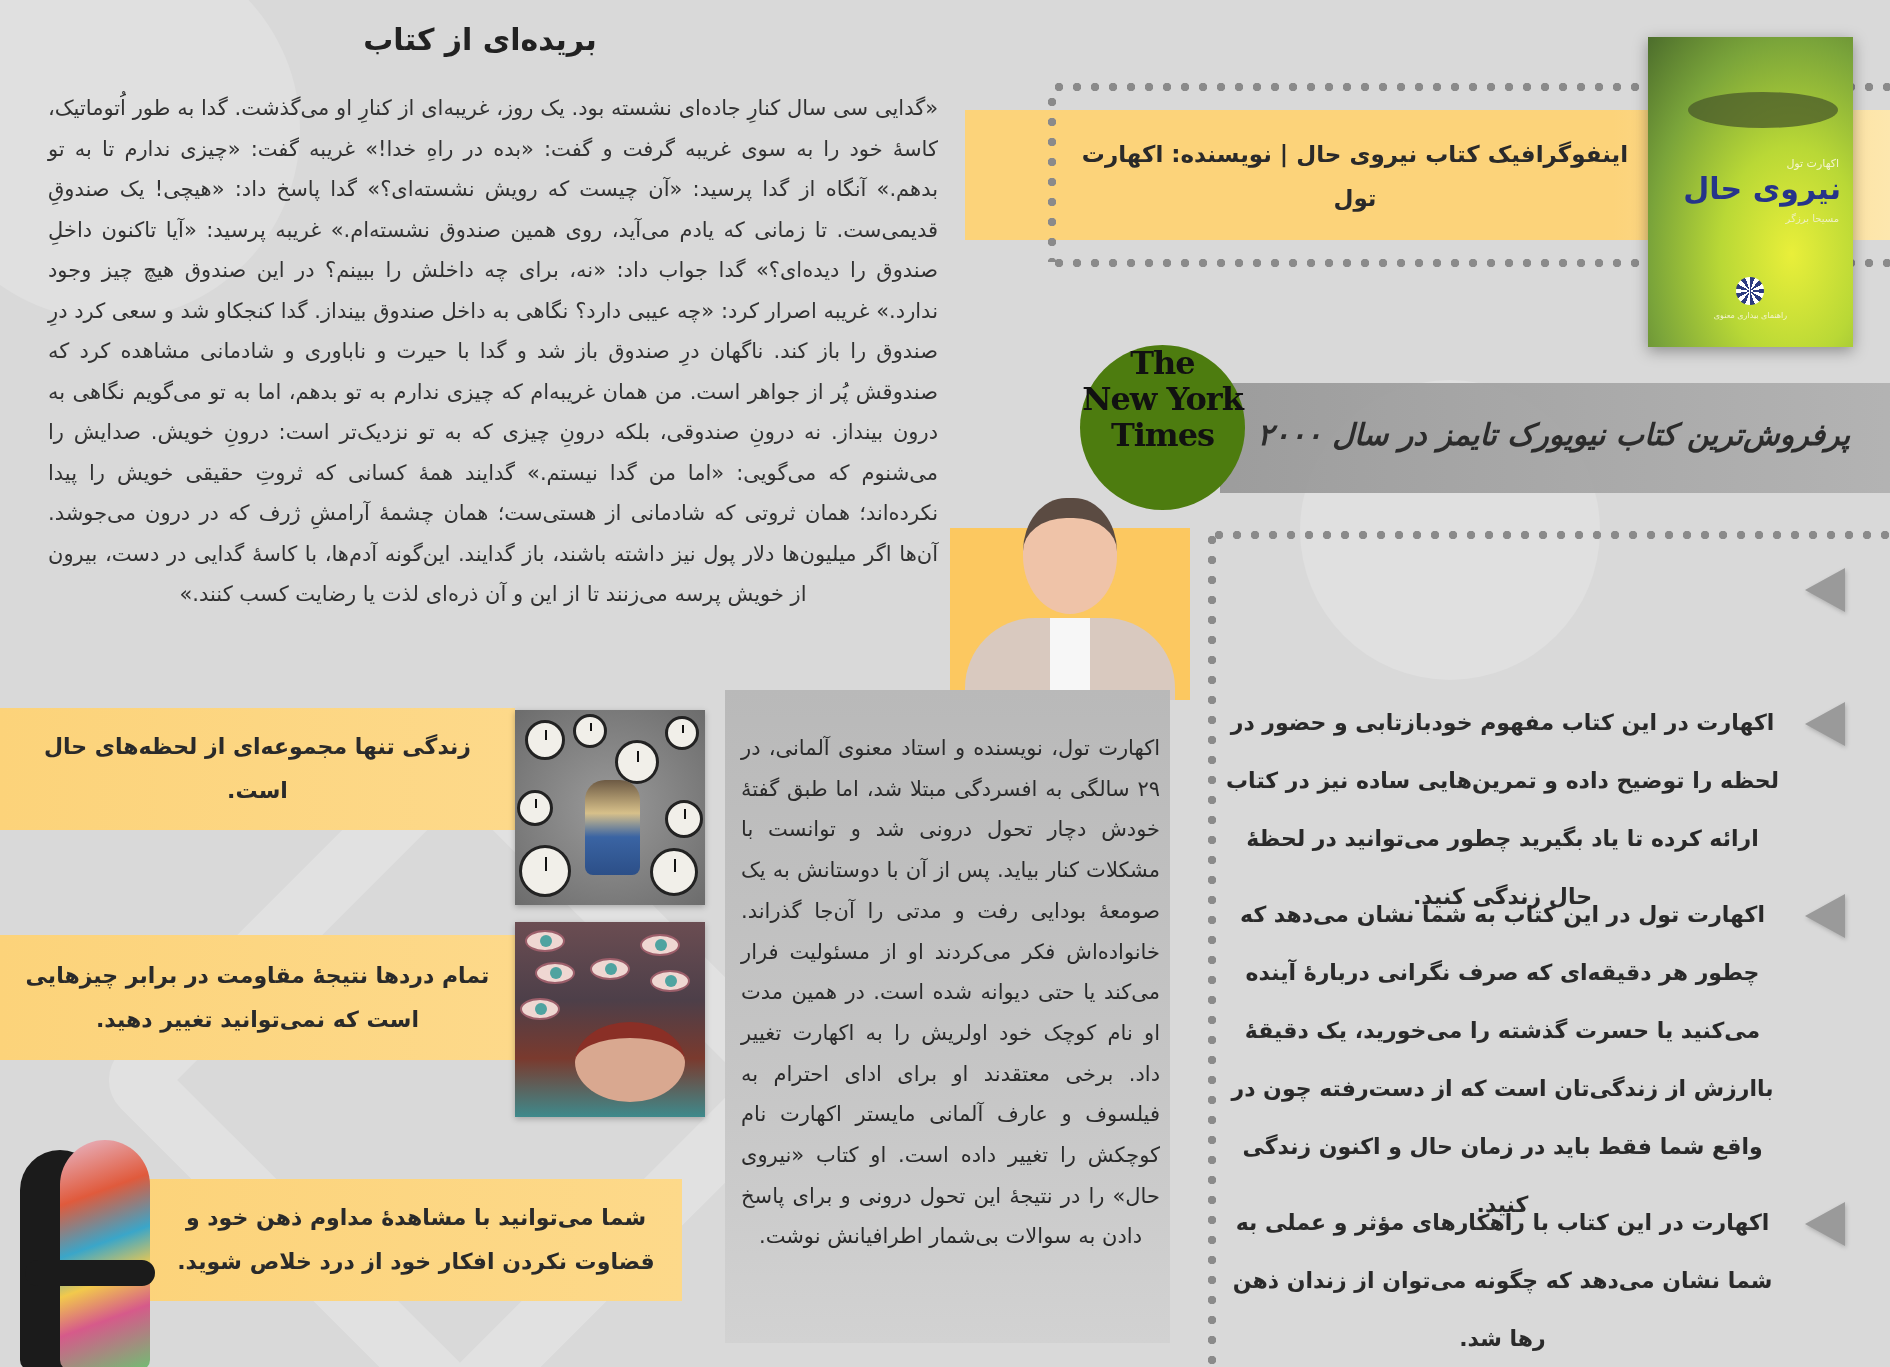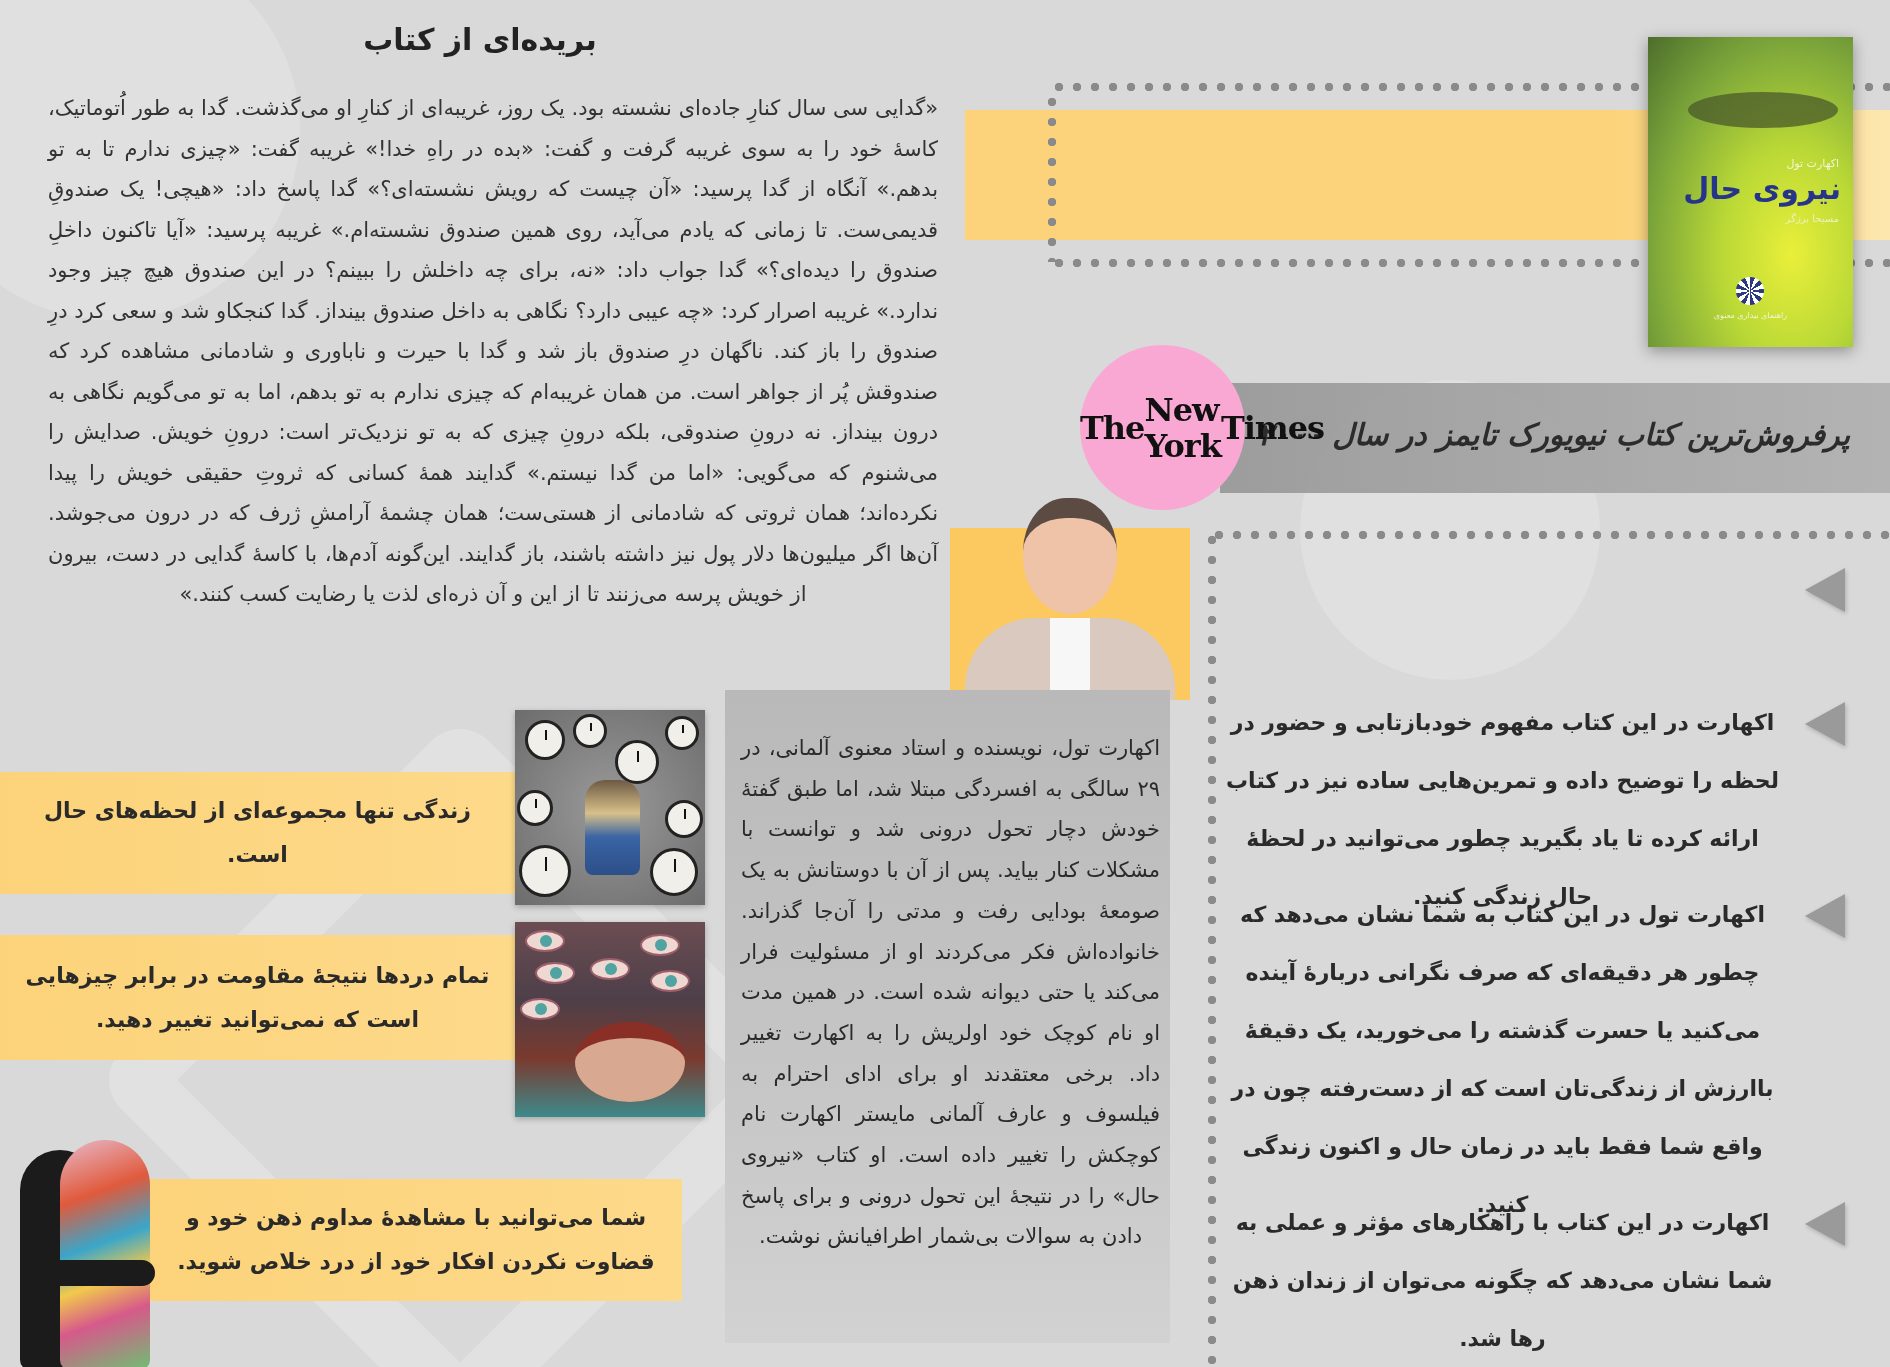--- a/index.html
+++ b/index.html
@@ -70,22 +70,22 @@
   .nyt-bar {
     left: 1220px; top: 383px; width: 670px; height: 110px;
     background: linear-gradient(90deg, rgba(150,150,150,0.9), rgba(175,175,175,0.9));
   }
   .nyt-heading {
     left: 1250px; top: 405px; width: 600px; text-align: right;
     font-size: 30px; font-weight: bold; color: #2c2c2c; line-height: 60px; font-style: italic;
   }
   .nyt-circle {
     left: 1080px; top: 345px; width: 165px; height: 165px; border-radius: 50%;
-    background: #f9a8d4;
-    display: flex; align-items: center; justify-content: flex-start;
+    background: #4d7c0f;
+    display: flex; flex-direction: column; align-items: center; justify-content: flex-start;
     direction: ltr;
   }
   .nyt-circle span {
     font-family: "DejaVu Serif", serif; font-weight: bold; color: #111;
     font-size: 32px; line-height: 36px; letter-spacing: -1px;
   }
 
   .portrait-bg {
     left: 950px; top: 528px; width: 240px; height: 172px; background: #fcc860;
   }
@@ -159,20 +159,21 @@
 <div class="wm-book"></div>
 
 <div class="abs excerpt-title">بریده‌ای از کتاب</div>
 <div class="abs excerpt-body">«گدایی سی سال کنارِ جاده‌ای نشسته بود. یک روز، غریبه‌ای از کنارِ او می‌گذشت. گدا به طور اُتوماتیک، کاسهٔ خود را به سوی غریبه گرفت و گفت: «بده در راهِ خدا!» غریبه گفت: «چیزی ندارم تا به تو بدهم.» آنگاه از گدا پرسید: «آن چیست که رویش نشسته‌ای؟» گدا پاسخ داد: «هیچی! یک صندوقِ قدیمی‌ست. تا زمانی که یادم می‌آید، روی همین صندوق نشسته‌ام.» غریبه پرسید: «آیا تاکنون داخلِ صندوق را دیده‌ای؟» گدا جواب داد: «نه، برای چه داخلش را ببینم؟ در این صندوق هیچ چیز وجود ندارد.» غریبه اصرار کرد: «چه عیبی دارد؟ نگاهی به داخل صندوق بینداز. گدا کنجکاو شد و سعی کرد درِ صندوق را باز کند. ناگهان درِ صندوق باز شد و گدا با حیرت و ناباوری و شادمانی مشاهده کرد که صندوقش پُر از جواهر است. من همان غریبه‌ام که چیزی ندارم به تو بدهم، اما به تو می‌گویم نگاهی به درون بینداز. نه درونِ صندوقی، بلکه درونِ چیزی که به تو نزدیک‌تر است: درونِ خویش. صدایش را می‌شنوم که می‌گویی: «اما من گدا نیستم.» گدایند همهٔ کسانی که ثروتِ حقیقی خویش را پیدا نکرده‌اند؛ همان ثروتی که شادمانی از هستی‌ست؛ همان چشمهٔ آرامشِ ژرف که در درون می‌جوشد. آن‌ها اگر میلیون‌ها دلار پول نیز داشته باشند، باز گدایند. این‌گونه آدم‌ها، با کاسهٔ گدایی در دست، بیرون از خویش پرسه می‌زنند تا از این و آن ذره‌ای لذت یا رضایت کسب کنند.»</div>
 
 <div class="abs info-band"></div>
 <div class="dots-h" style="left:1050px; top:82px; width:840px;"></div>
 <div class="dots-h" style="left:1050px; top:258px; width:840px;"></div>
 <div class="dots-v" style="left:1047px; top:92px; height:170px;"></div>
 <div class="abs info-text">
+  <div>اینفوگرافیک کتاب نیروی حال | نویسنده: اکهارت تول</div>
 </div>
 
 <div class="abs book-cover">
   <div class="cover-eye"></div>
   <div class="cover-author">اکهارت تول</div>
   <div class="cover-title">نیروی حال</div>
   <div class="cover-translator">مسیحا برزگر</div>
   <div class="cover-logo"></div>
   <div class="cover-publisher">راهنمای بیداری معنوی</div>
 </div>
@@ -208,21 +209,21 @@
 </div>
 <div class="bullet" style="top:886px;">
   <span class="tri"></span>
   <span>اکهارت تول در این کتاب به شما نشان می‌دهد که چطور هر دقیقه‌ای که صرف نگرانی دربارهٔ آینده می‌کنید یا حسرت گذشته را می‌خورید، یک دقیقهٔ باارزش از زندگی‌تان است که از دست‌رفته چون در واقع شما فقط باید در زمان حال و اکنون زندگی کنید.</span>
 </div>
 <div class="bullet" style="top:1194px;">
   <span class="tri"></span>
   <span>اکهارت در این کتاب با راهکارهای مؤثر و عملی به شما نشان می‌دهد که چگونه می‌توان از زندان ذهن رها شد.</span>
 </div>
 
-<div class="quote-band" style="left:0; top:772px; width:515px; height:122px; padding:0 30px;">
+<div class="quote-band" style="left:0; top:708px; width:515px; height:122px; padding:0 30px;">
   <span>زندگی تنها مجموعه‌ای از لحظه‌های حال است.</span>
 </div>
 <div class="art art-clocks" style="left:515px; top:710px; width:190px; height:195px;">
   <div class="clock" style="left:10px; top:10px; width:40px; height:40px;"></div>
   <div class="clock" style="left:58px; top:4px; width:34px; height:34px;"></div>
   <div class="clock" style="left:100px; top:30px; width:44px; height:44px;"></div>
   <div class="clock" style="left:150px; top:6px; width:34px; height:34px;"></div>
   <div class="clock" style="left:2px; top:80px; width:36px; height:36px;"></div>
   <div class="clock" style="left:150px; top:90px; width:38px; height:38px;"></div>
   <div class="clock" style="left:4px; top:135px; width:52px; height:52px;"></div>

